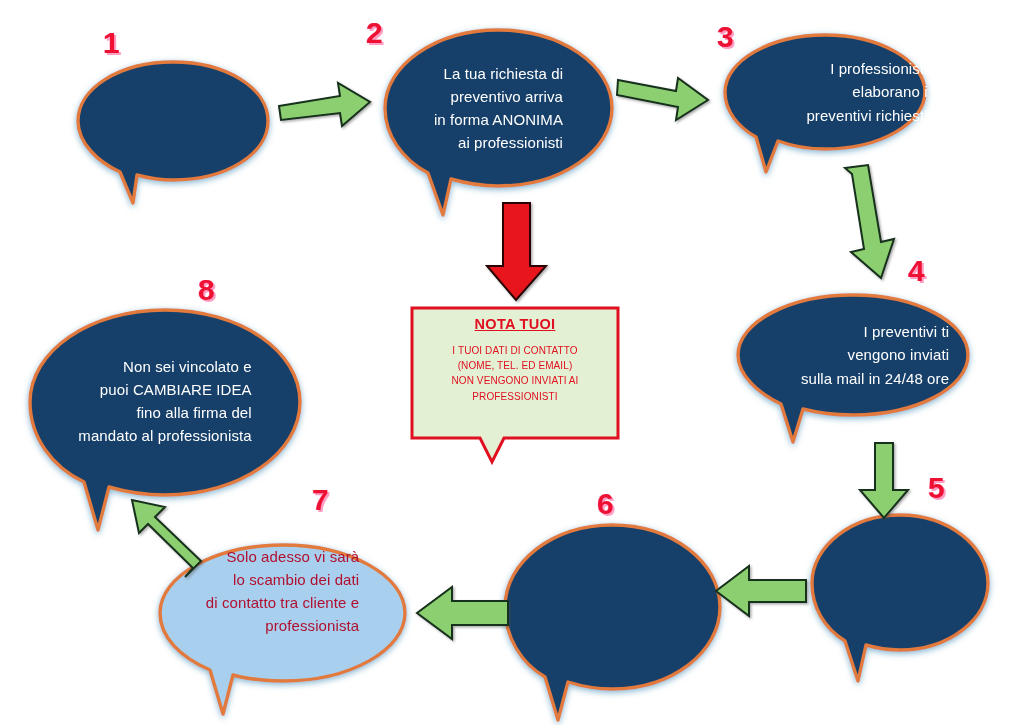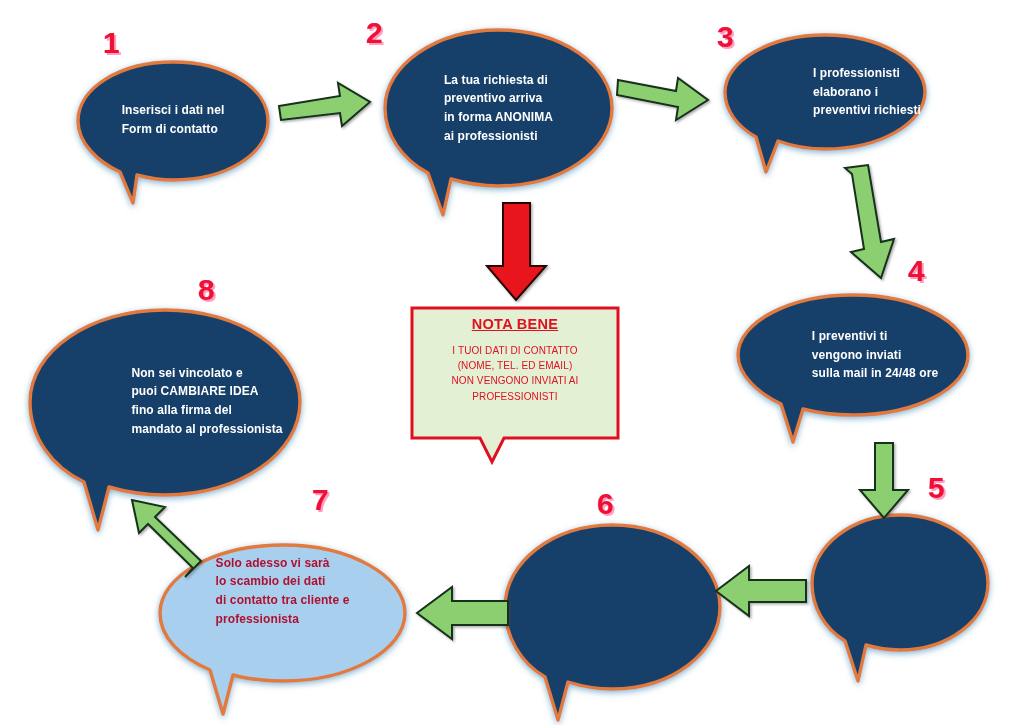--- a/index.html
+++ b/index.html
@@ -20,28 +20,27 @@
     left: 0; top: 0;
     width: 1026px;
     height: 725px;
   }
   .bubble-text {
     position: absolute;
     display: flex;
     flex-direction: column;
     align-items: center;
     justify-content: center;
-    text-align: left;
+    text-align: right;
     color: #ffffff;
-    font-size: 12px;
+    font-size: 15px;
     line-height: 1.55;
     pointer-events: none;
     white-space: pre-line;
     letter-spacing: 0.1px;
-    font-weight: bold;
   }
   .bubble-text.alt {
     color: #b01030;
   }
   .step-number {
     position: absolute;
     font-size: 30px;
     font-weight: bold;
     color: #ee1133;
     text-shadow: 2px 2px 0 #ff9ec4, -0.5px -0.5px 0 #ff9ec4;
@@ -196,22 +195,20 @@
 
     <g filter="url(#arrShadow)">
       <path d="M508,601 L452,601 L452,587 L417,613 L452,639 L452,625 L508,625 Z" fill="#8ccf6f" stroke="#16301c" stroke-width="2"></path>
     </g>
 
     <g filter="url(#arrShadow)">
       <path d="M185,577 L201,561 L155,517 L165,507 L132,500 L139,533 L148,524 L193,568 Z" fill="#8ccf6f" stroke="#16301c" stroke-width="2"></path>
     </g>
   </svg>
 
-  <div class="bubble-text" style="left:83px; top:80px; width:180px; height:80px;">Inserisci i dati nel
-Form di contatto</div>
 
   <div class="bubble-text" style="left:390px; top:48px; width:217px; height:120px;">La tua richiesta di
 preventivo arriva
 in forma ANONIMA
 ai professionisti</div>
 
   <div class="bubble-text" style="left:770px; top:50px; width:194px; height:84px;">I professionisti
 elaborano i
 preventivi richiesti</div>
 
@@ -219,27 +216,27 @@
 vengono inviati
 sulla mail in 24/48 ore</div>
 
 
 
   <div class="bubble-text alt" style="left:163px; top:535px; width:239px; height:112px;">Solo adesso vi sarà
 lo scambio dei dati
 di contatto tra cliente e
 professionista</div>
 
-  <div class="bubble-text" style="left:33px; top:345px; width:264px; height:112px;padding-left:42px;">Non sei vincolato e
+  <div class="bubble-text" style="left:33px; top:345px; width:264px; height:112px;">Non sei vincolato e
 puoi CAMBIARE IDEA
 fino alla firma del
 mandato al professionista</div>
 
   <div class="note-box-text" style="left:412px; top:316px; width:206px;">
-    <div class="note-title">NOTA BENE</div>
+    <div class="note-title">NOTA TUOI</div>
     <div class="note-body">I TUOI DATI DI CONTATTO
 (NOME, TEL. ED EMAIL)
 NON VENGONO INVIATI AI
 PROFESSIONISTI</div>
   </div>
 
   <div class="step-number" style="left:103px; top:28px;">1</div>
   <div class="step-number" style="left:366px; top:18px;">2</div>
   <div class="step-number" style="left:717px; top:22px;">3</div>
   <div class="step-number" style="left:908px; top:256px;">4</div>

